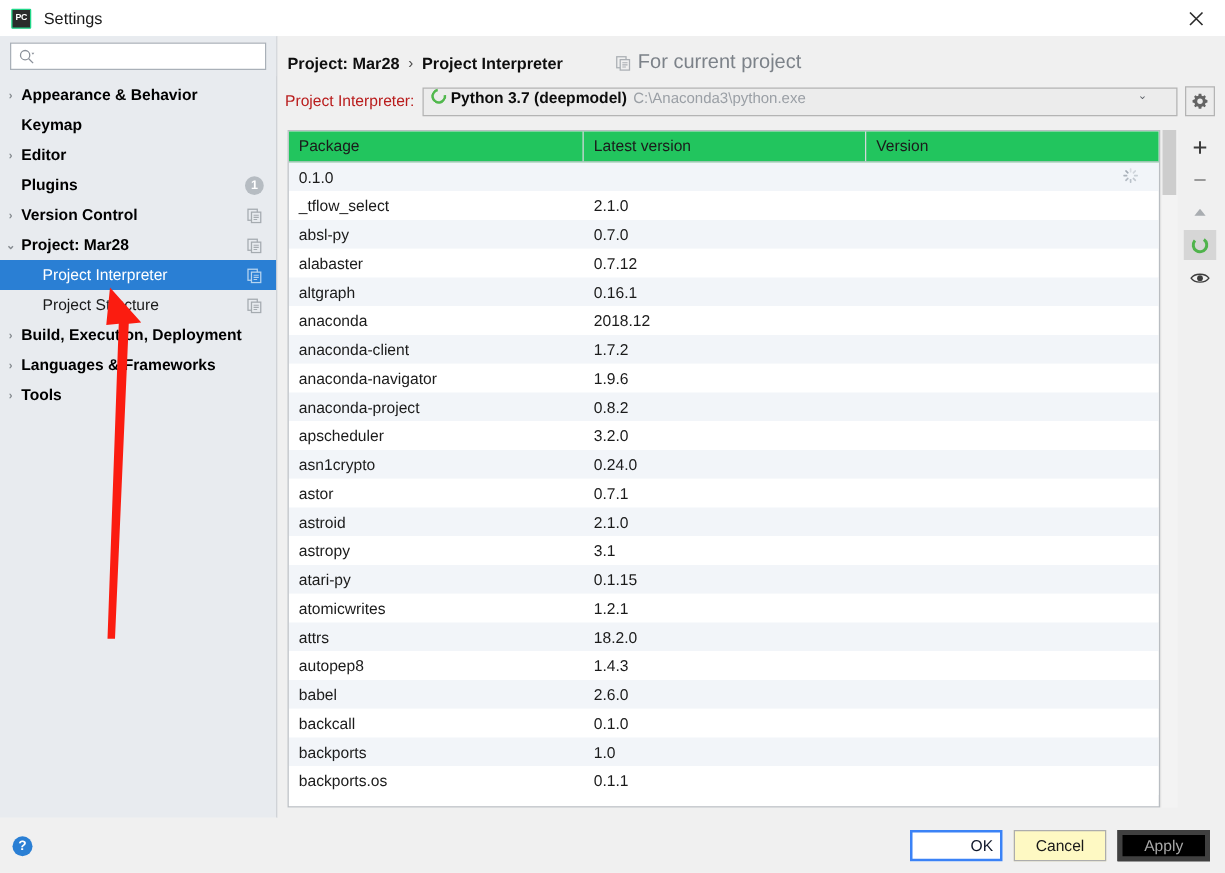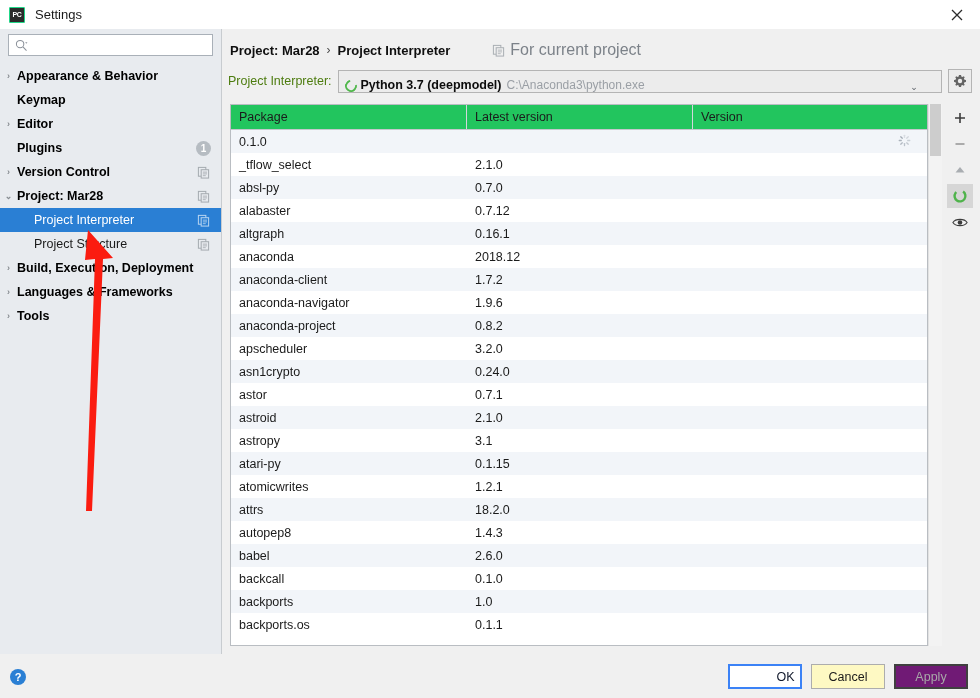--- a/index.html
+++ b/index.html
@@ -200,31 +200,31 @@
   }
   .for-project .copy-icon { margin-right: 5px; opacity: 0.8; }
 
   .interp-row {
     display: flex;
     align-items: center;
     padding: 4px 8px 0 6px;
   }
   .interp-label {
     font-size: 12.5px;
-    color: #4d7c0f;
+    color: #b91c1c;
     margin-right: 6px;
     white-space: nowrap;
   }
   .combo {
     flex: 1 1 auto;
     height: 23px;
     background: #ececec;
     border: 1px solid #b4b4b4;
     display: flex;
-    align-items: flex-end;
+    align-items: flex-start;
     padding: 0 20px 0 6px;
     min-width: 0;
   }
   .env-circle {
     width: 12px; height: 12px;
     border: 2px solid #51b84d;
     border-radius: 50%;
     border-top-color: transparent;
     transform: rotate(35deg);
     flex: 0 0 12px;
@@ -402,22 +402,22 @@
     align-items: center;
     justify-content: center;
   }
   .btn.default {
     background: #ffffff;
     border: 2px solid #3b82f6;
     color: #0f172a;
     padding-left: 41px;
   }
   .btn.disabled {
-    background: #701a75;
-    border: 2px solid #404040;
+    background: #000000;
+    border: 4px solid #404040;
     color: #a8a8a8;
   }
 
   
   .annot {
     position: absolute;
     left: 0; top: 0;
     width: 980px; height: 698px;
     pointer-events: none;
   }

